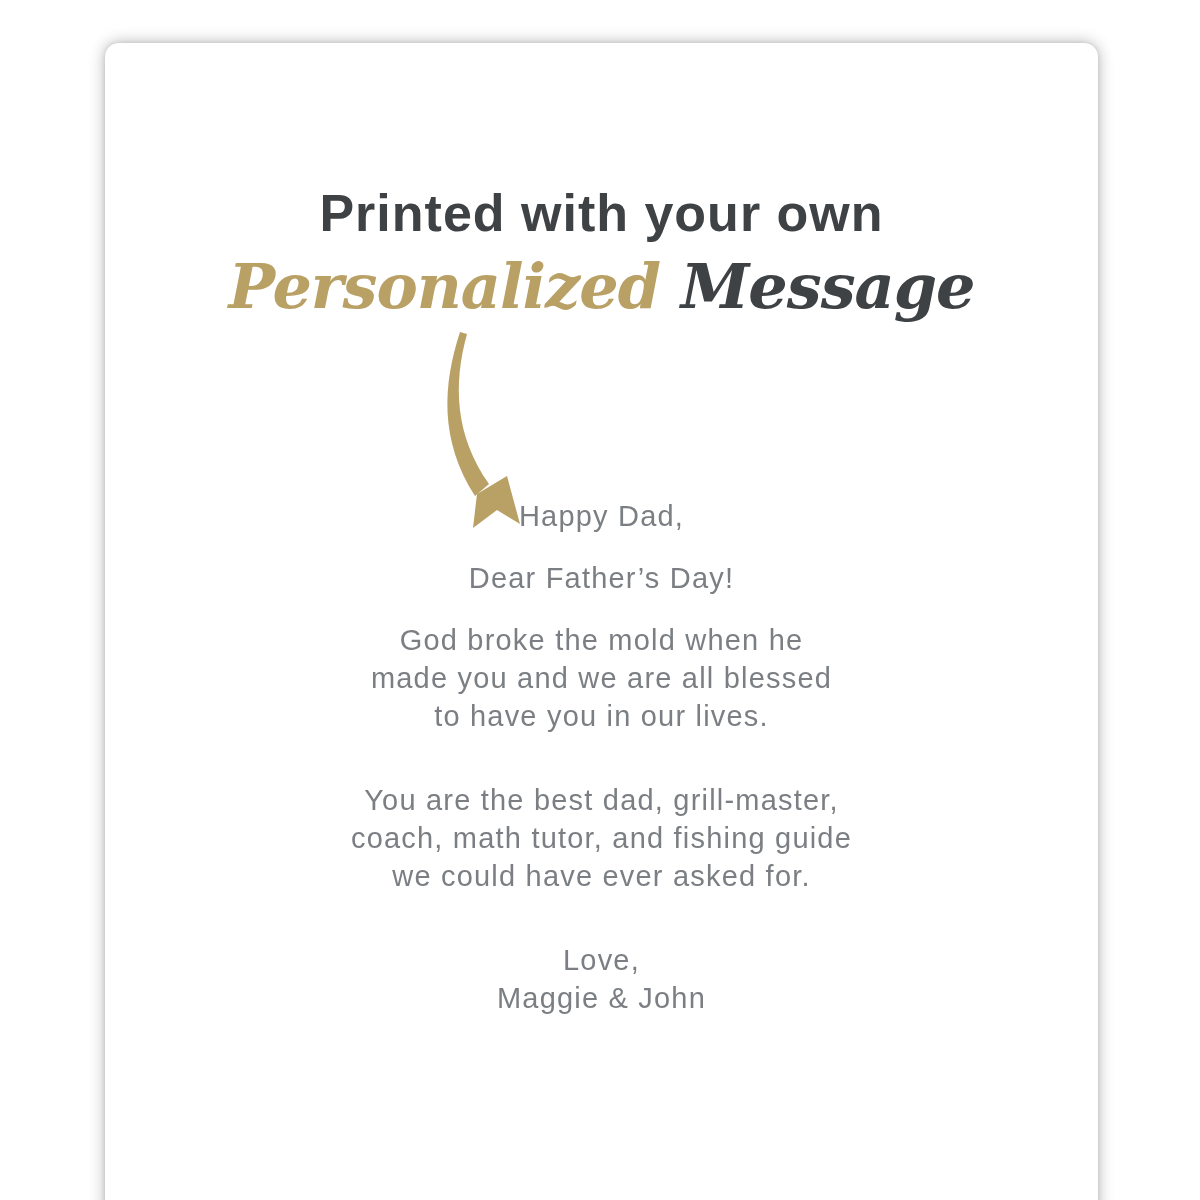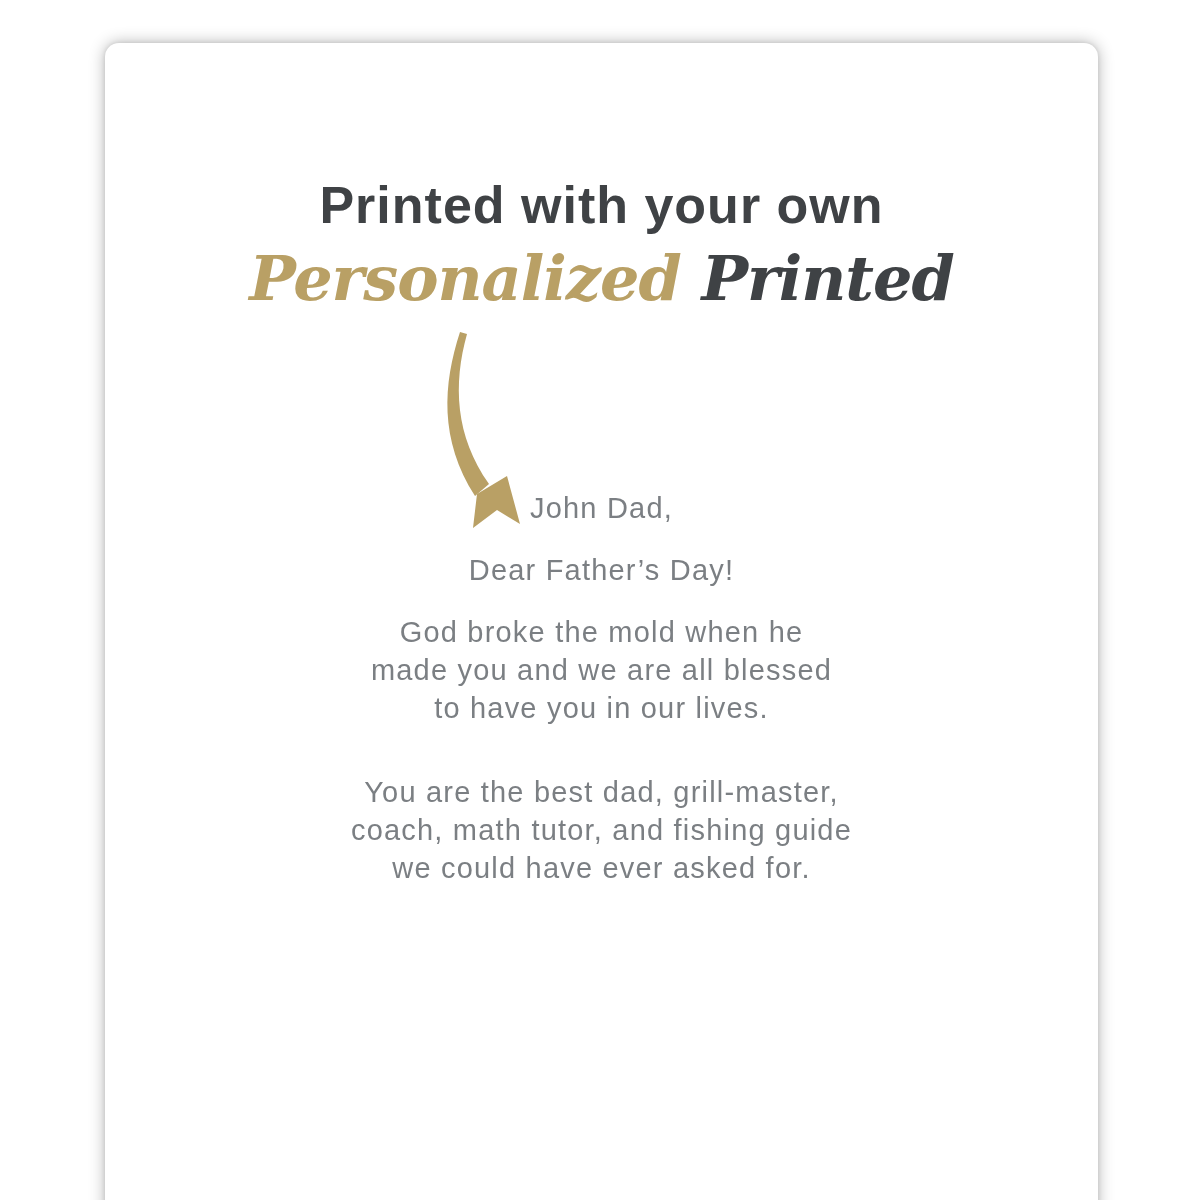--- a/index.html
+++ b/index.html
@@ -22,21 +22,21 @@
     background: #ffffff;
     border-radius: 14px 14px 0 0;
     box-shadow: 0 0 16px rgba(0, 0, 0, 0.30), 0 0 4px rgba(0, 0, 0, 0.10);
     box-sizing: border-box;
     padding-top: 132px;
     text-align: center;
   }
 
   
   .headline {
-    margin: 4px;
+    margin: 12px;
     font-size: 52px;
     font-weight: bold;
     letter-spacing: 1px;
     line-height: 1.0;
     color: var(--heading-dark, #3f4245);
   }
 
   .script-line {
     margin-top: 14px;
     font-family: "DejaVu Serif", serif;
@@ -75,32 +75,33 @@
 </style>
 </head>
 <body>
 
 <div class="card">
 
   <h1 class="headline">Printed with your own</h1>
 
   <div class="script-line">
     <span class="script-gold">Personalized</span>
-    <span class="script-dark">Printed</span>
+    <span class="script-dark">Message</span>
   </div>
 
   <div class="arrow-wrap">
     <svg viewBox="0 0 115 205" xmlns="http://www.w3.org/2000/svg" aria-hidden="true">
 
       <path class="arrow-fill" d="M35,6 C 18,58 14,114 50,170 L 64,158 C 30,110 28,58 42,8 Z"></path>
 
       <path class="arrow-fill" d="M82,150 L95,198 L72,184 L48,202 L52,168 Z"></path>
     </svg>
   </div>
 
   <div class="message">
-      <p>John Dad,</p>
+      <p>Happy Dad,</p>
       <p>Dear Father’s Day!</p>
       <p>God broke the mold when he<br>made you and we are all blessed<br>to have you in our lives.</p>
       <p>You are the best dad, grill-master,<br>coach, math tutor, and fishing guide<br>we could have ever asked for.</p>
+      <p>Love,<br>Maggie &amp; John</p>
     </div>
 
 </div>
 
 </body></html>

